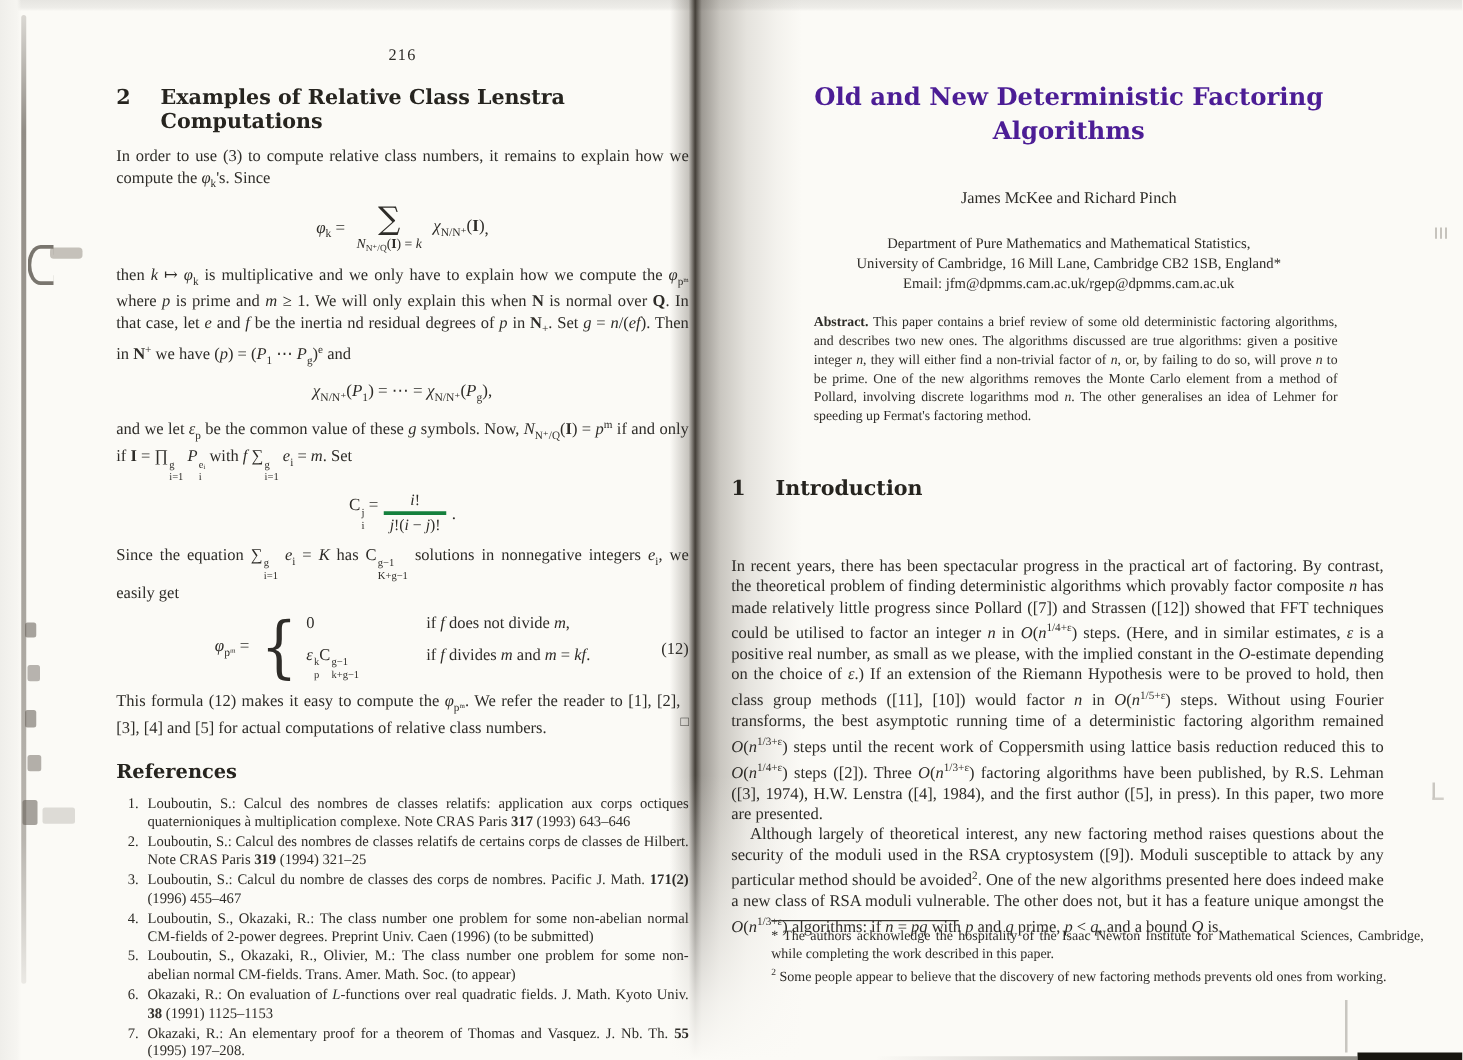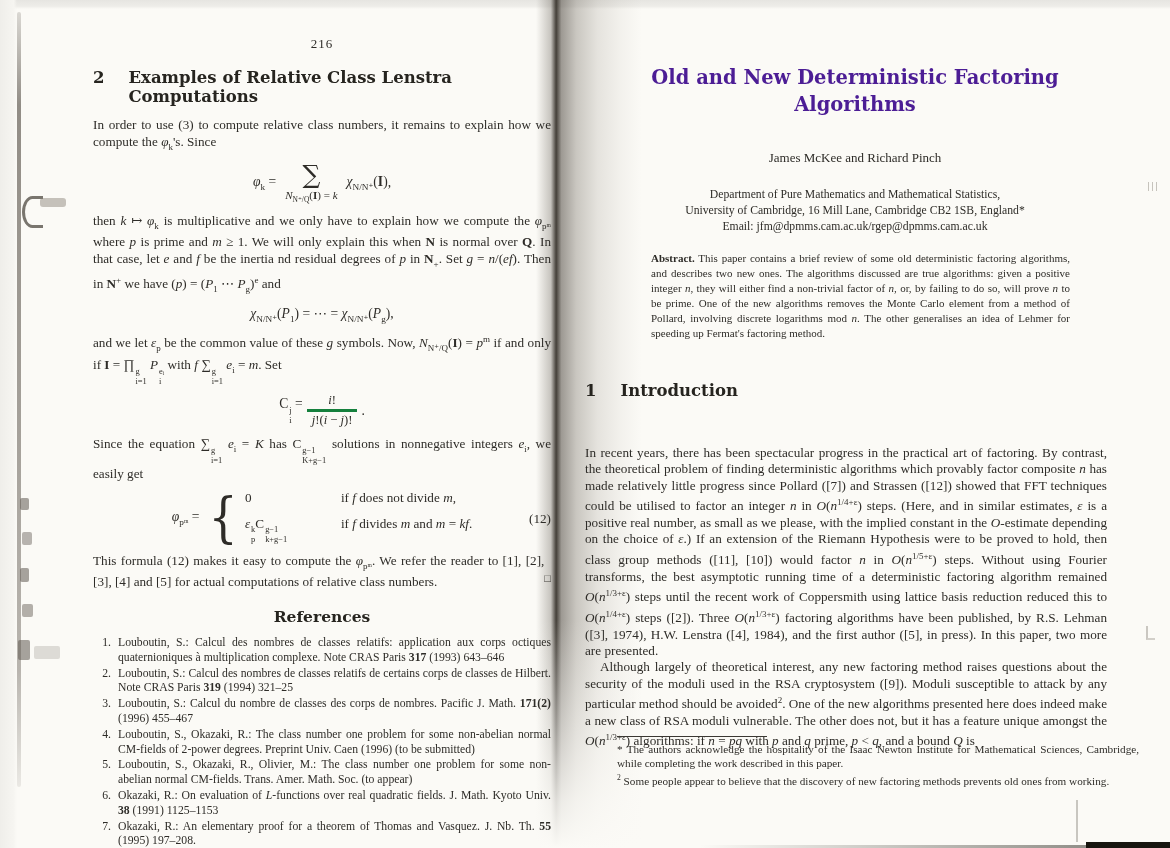--- a/index.html
+++ b/index.html
@@ -65,21 +65,21 @@
   .cases{display:flex;align-items:center;}
   .brace{font-size:54px;line-height:.8;font-family:"DejaVu Serif",serif;font-weight:400;
     margin:0 5px 0 6px;transform:scaleX(.85);}
   .crows{display:flex;flex-direction:column;gap:10px;text-align:left;font-size:13.2px;}
   .crow{display:flex;align-items:baseline;}
   .cval{min-width:96px;}
   .eqno{position:absolute;right:0;top:38%;font-size:13.2px;}
   .tombstone{float:right;margin-top:17px;font-size:11px;color:#3a3833;}
 
   .refs-head{font-family:"DejaVu Serif",serif;font-weight:bold;font-size:15.5px;
-    margin:16px 0 10px;color:#26241f;text-align:center;}
+    margin:16px 0 10px;color:#26241f;}
   ol.refs{list-style:none;margin:0;padding:0;font-size:11.7px;line-height:14.8px;}
   ol.refs li{display:flex;margin:0 0 1px 0;}
   .ref-num{flex:none;width:18px;text-align:right;margin-right:7px;}
   .ref-text{text-align:justify;}
 
   
   .rp-header{left:600px;top:64px;width:510px;text-align:center;}
   .rp-title{font-family:"DejaVu Serif",serif;font-weight:bold;font-size:19.5px;
     line-height:27px;color:#4c1d95;}
   .rp-authors{margin-top:32px;font-size:13px;}

